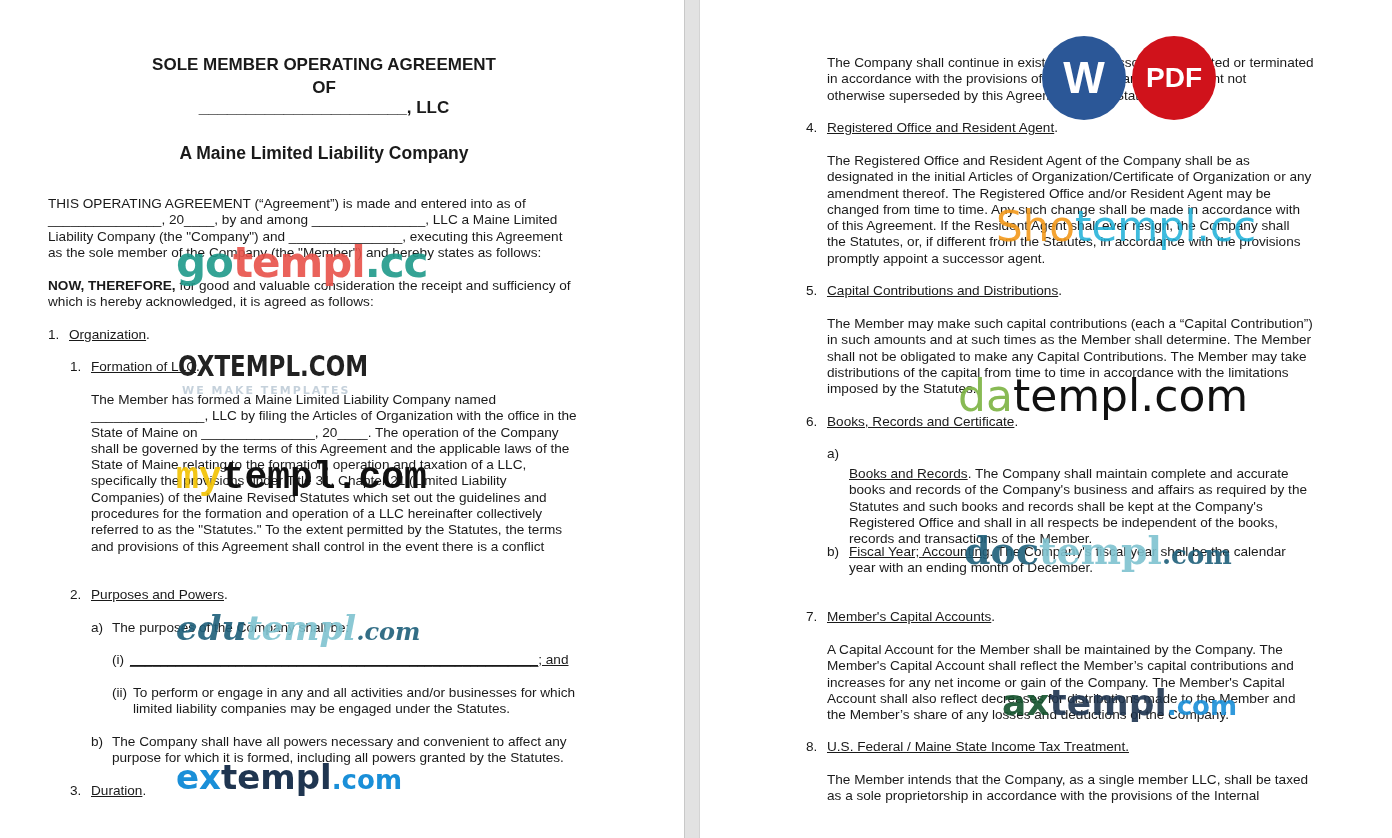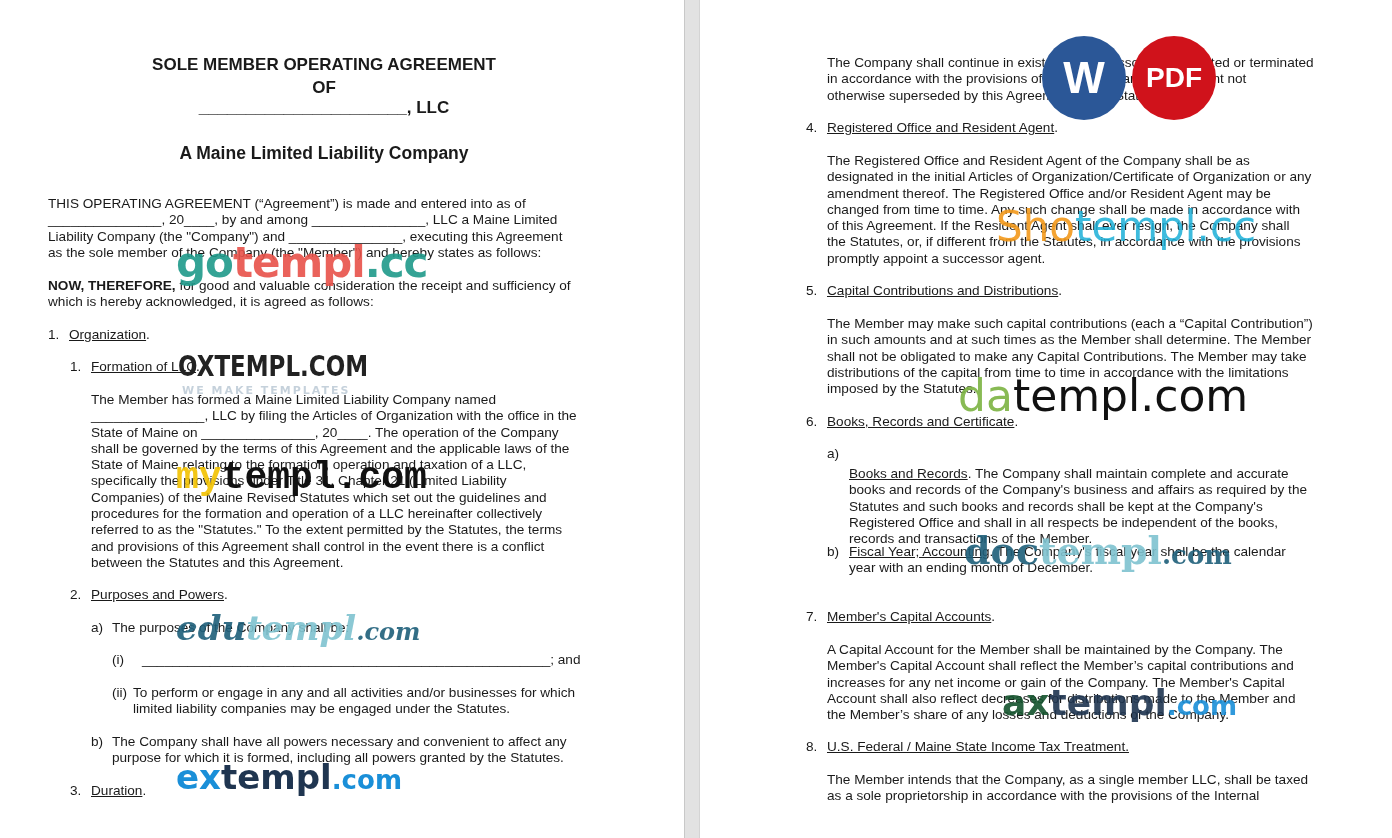--- a/index.html
+++ b/index.html
@@ -64,31 +64,30 @@
     <div>The Member has formed a Maine Limited Liability Company named</div>
     <div>_______________, LLC by filing the Articles of Organization with the office in the</div>
     <div>State of Maine on _______________, 20____. The operation of the Company</div>
     <div>shall be governed by the terms of this Agreement and the applicable laws of the</div>
     <div>State of Maine relating to the formation, operation and taxation of a LLC,</div>
     <div>specifically the provisions under Title 31, Chapter 21 (Limited Liability</div>
     <div>Companies) of the Maine Revised Statutes which set out the guidelines and</div>
     <div>procedures for the formation and operation of a LLC hereinafter collectively</div>
     <div>referred to as the "Statutes." To the extent permitted by the Statutes, the terms</div>
     <div>and provisions of this Agreement shall control in the event there is a conflict</div>
-    <div>between the Statutes and this Agreement.</div>
   </div>
 
   <div class="num" style="left:70px; top:587px;">2.</div>
   <div class="t" style="left:91px; top:587px;"><span class="u">Purposes and Powers</span><span>.</span></div>
 
   <div class="num" style="left:91px; top:620px;">a)</div>
   <div class="t" style="left:112px; top:620px;">The purposes of the Company shall be:</div>
 
   <div class="num" style="left:112px; top:652px;">(i)</div>
-  <div class="t" style="left:142px; top:652px;">______________________________________________________; and</div>
+  <div class="t" style="left:130px; top:652px;text-decoration:underline;">______________________________________________________; and</div>
 
   <div class="num" style="left:112px; top:685px;">(ii)</div>
   <div class="para" style="left:133px; top:685px;">
     <div>To perform or engage in any and all activities and/or businesses for which</div>
     <div>limited liability companies may be engaged under the Statutes.</div>
   </div>
 
   <div class="num" style="left:91px; top:734px;">b)</div>
   <div class="para" style="left:112px; top:734px;">
     <div>The Company shall have all powers necessary and convenient to affect any</div>

